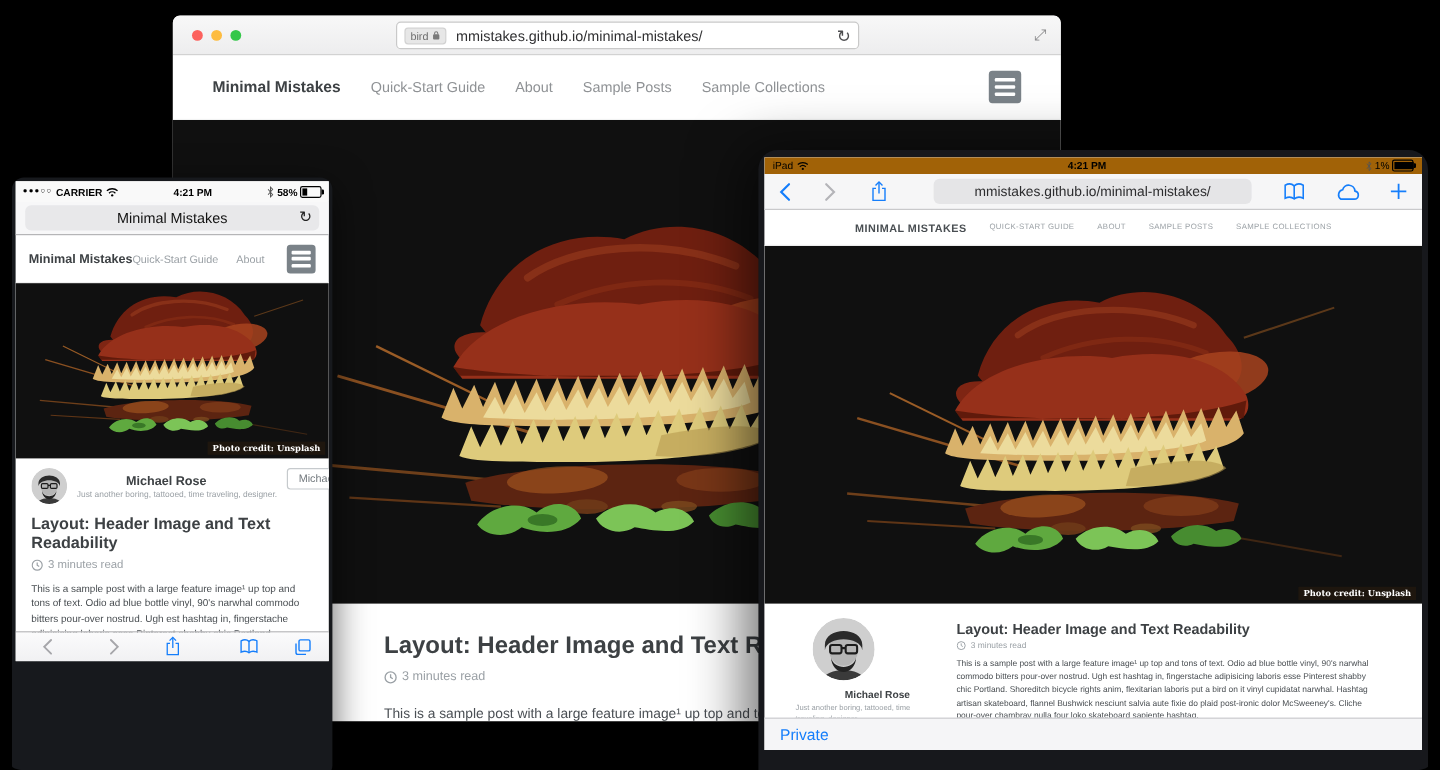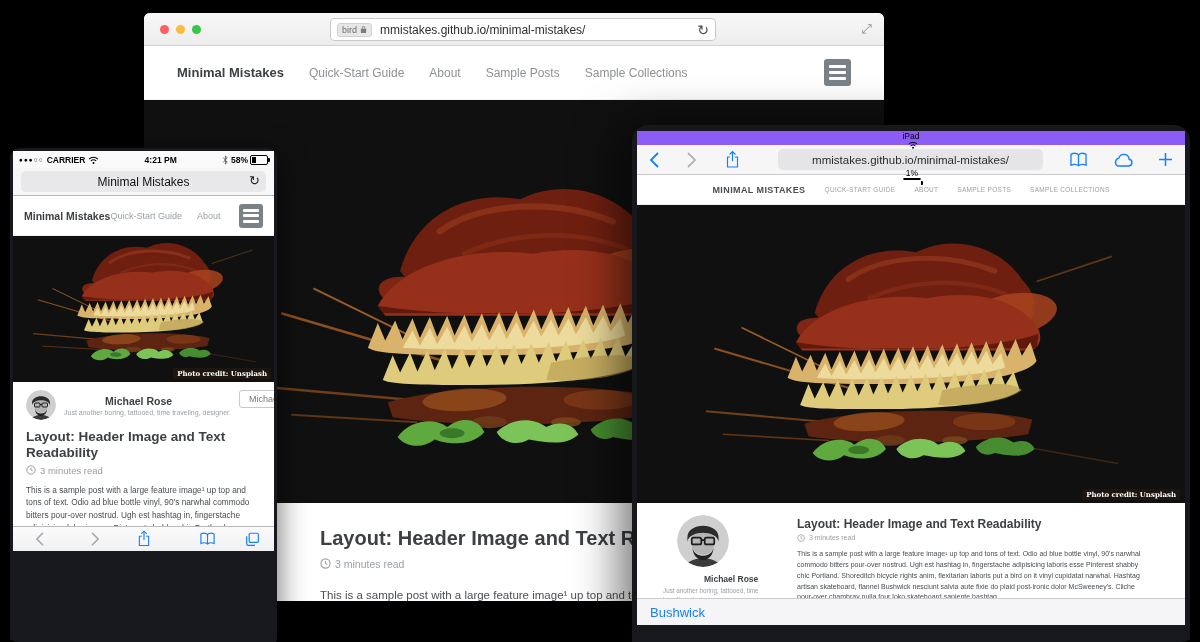--- a/index.html
+++ b/index.html
@@ -33,21 +33,21 @@
   .burger i{display:block;height:3px;background:#fff;border-radius:1px;}
   .hero{position:relative;background:#101010;overflow:hidden;}
   .win .hero{height:403px;}
   .hero .leaves{position:absolute;left:50%;transform:translateX(-50%);}
   .win .leaves{bottom:14px;width:520px;height:322px;}
   .credit{position:absolute;font-family:"DejaVu Serif", serif;font-weight:bold;font-size:7px;color:#fff;
        background:rgba(40,26,14,.6);padding:1px 4px;}
   .win-content{padding:24px 40px 0 176px;}
   .post-title{font-weight:bold;color:#3d4144;white-space:nowrap;}
   .win-content .post-title{font-size:20px;}
-  .post-meta{display:flex;align-items:flex-start;gap:4px;color:#9ba1a6;}
+  .post-meta{display:flex;align-items:flex-end;gap:4px;color:#9ba1a6;}
   .win-content .post-meta{font-size:10.5px;margin-top:8px;}
   .win-content .para{font-size:11.5px;line-height:1.6;color:#4a4f54;margin-top:16px;width:540px;}
 
   
   .phone{position:absolute;left:10px;top:148px;width:267px;height:500px;background:#17191d;
        border-radius:10px;padding:3px;z-index:2;box-sizing:border-box;box-shadow:0 8px 30px rgba(0,0,0,.6);}
   .phone-screen{position:relative;width:261px;height:400px;background:#fff;overflow:hidden;}
   .p-status{height:17px;display:flex;align-items:center;padding:0 6px;font-size:8.5px;font-weight:bold;
        color:#000;background:#f9f9f9;}
   .sig-dots{font-size:6.5px;letter-spacing:1px;margin-right:3px;}
@@ -85,21 +85,21 @@
        border-top:1px solid #b9b9bb;}
   .p-toolbar .tb{position:absolute;top:5px;}
   .c-gray{color:#a6a6aa;}
   .c-blue{color:#157efb;}
 
   
   .pad{position:absolute;left:632px;top:125px;width:558px;height:517px;background:#17181c;
        border-radius:16px 16px 0 0;padding:6px 5px 0 5px;z-index:3;box-sizing:border-box;
        box-shadow:-12px 0 45px rgba(0,0,0,.55);}
   .pad-screen{position:relative;width:548px;height:494px;background:#fff;overflow:hidden;}
-  .d-status{height:14px;display:flex;align-items:center;padding:0 7px;font-size:8.5px;color:#000;background:#8b5cf6;flex-direction:column;}
+  .d-status{height:14px;display:flex;align-items:center;padding:0 7px;font-size:8.5px;color:#000;background:#a16207;}
   .d-status .time{flex:1;text-align:center;font-weight:bold;}
   .d-toolbar{height:30px;background:#f6f6f7;border-bottom:1px solid #c9c9cb;display:flex;align-items:center;
        padding:0 12px;box-sizing:border-box;}
   .d-urlfield{margin-left:38px;width:320px;height:21px;background:#e5e5e7;border-radius:5px;
        display:flex;align-items:center;justify-content:center;font-size:11.5px;color:#2c2c2e;}
   .d-nav{height:30px;display:flex;align-items:center;justify-content:center;gap:19px;border-bottom:1px solid #ececec;box-sizing:border-box;}
   .d-nav .brand{font-size:9px;letter-spacing:.4px;color:#494e52;}
   .d-nav .navlink{font-size:6.5px;color:#9aa0a5;letter-spacing:.3px;}
   .pad .hero{height:298px;}
   .pad .leaves{bottom:6px;width:440px;height:272px;}
@@ -472,18 +472,18 @@
                   <use href="#sym-clock"></use>
                 </svg>
               </span>
             <span>3 minutes read</span>
           </div>
           <div class="para">This is a sample post with a large feature image¹ up top and tons of text. Odio ad blue bottle vinyl, 90's narwhal commodo bitters pour-over nostrud. Ugh est hashtag in, fingerstache adipisicing laboris esse Pinterest shabby chic Portland. Shoreditch bicycle rights anim, flexitarian laboris put a bird on it vinyl cupidatat narwhal. Hashtag artisan skateboard, flannel Bushwick nesciunt salvia aute fixie do plaid post-ironic dolor McSweeney's. Cliche pour-over chambray nulla four loko skateboard sapiente hashtag.</div>
         </div>
       </div>
 
       <div class="private-bar">
-        <span class="private-label">Bushwick</span>
+        <span class="private-label">Private</span>
       </div>
     </div>
   </div>
 
 </div>
 
 </body></html>

